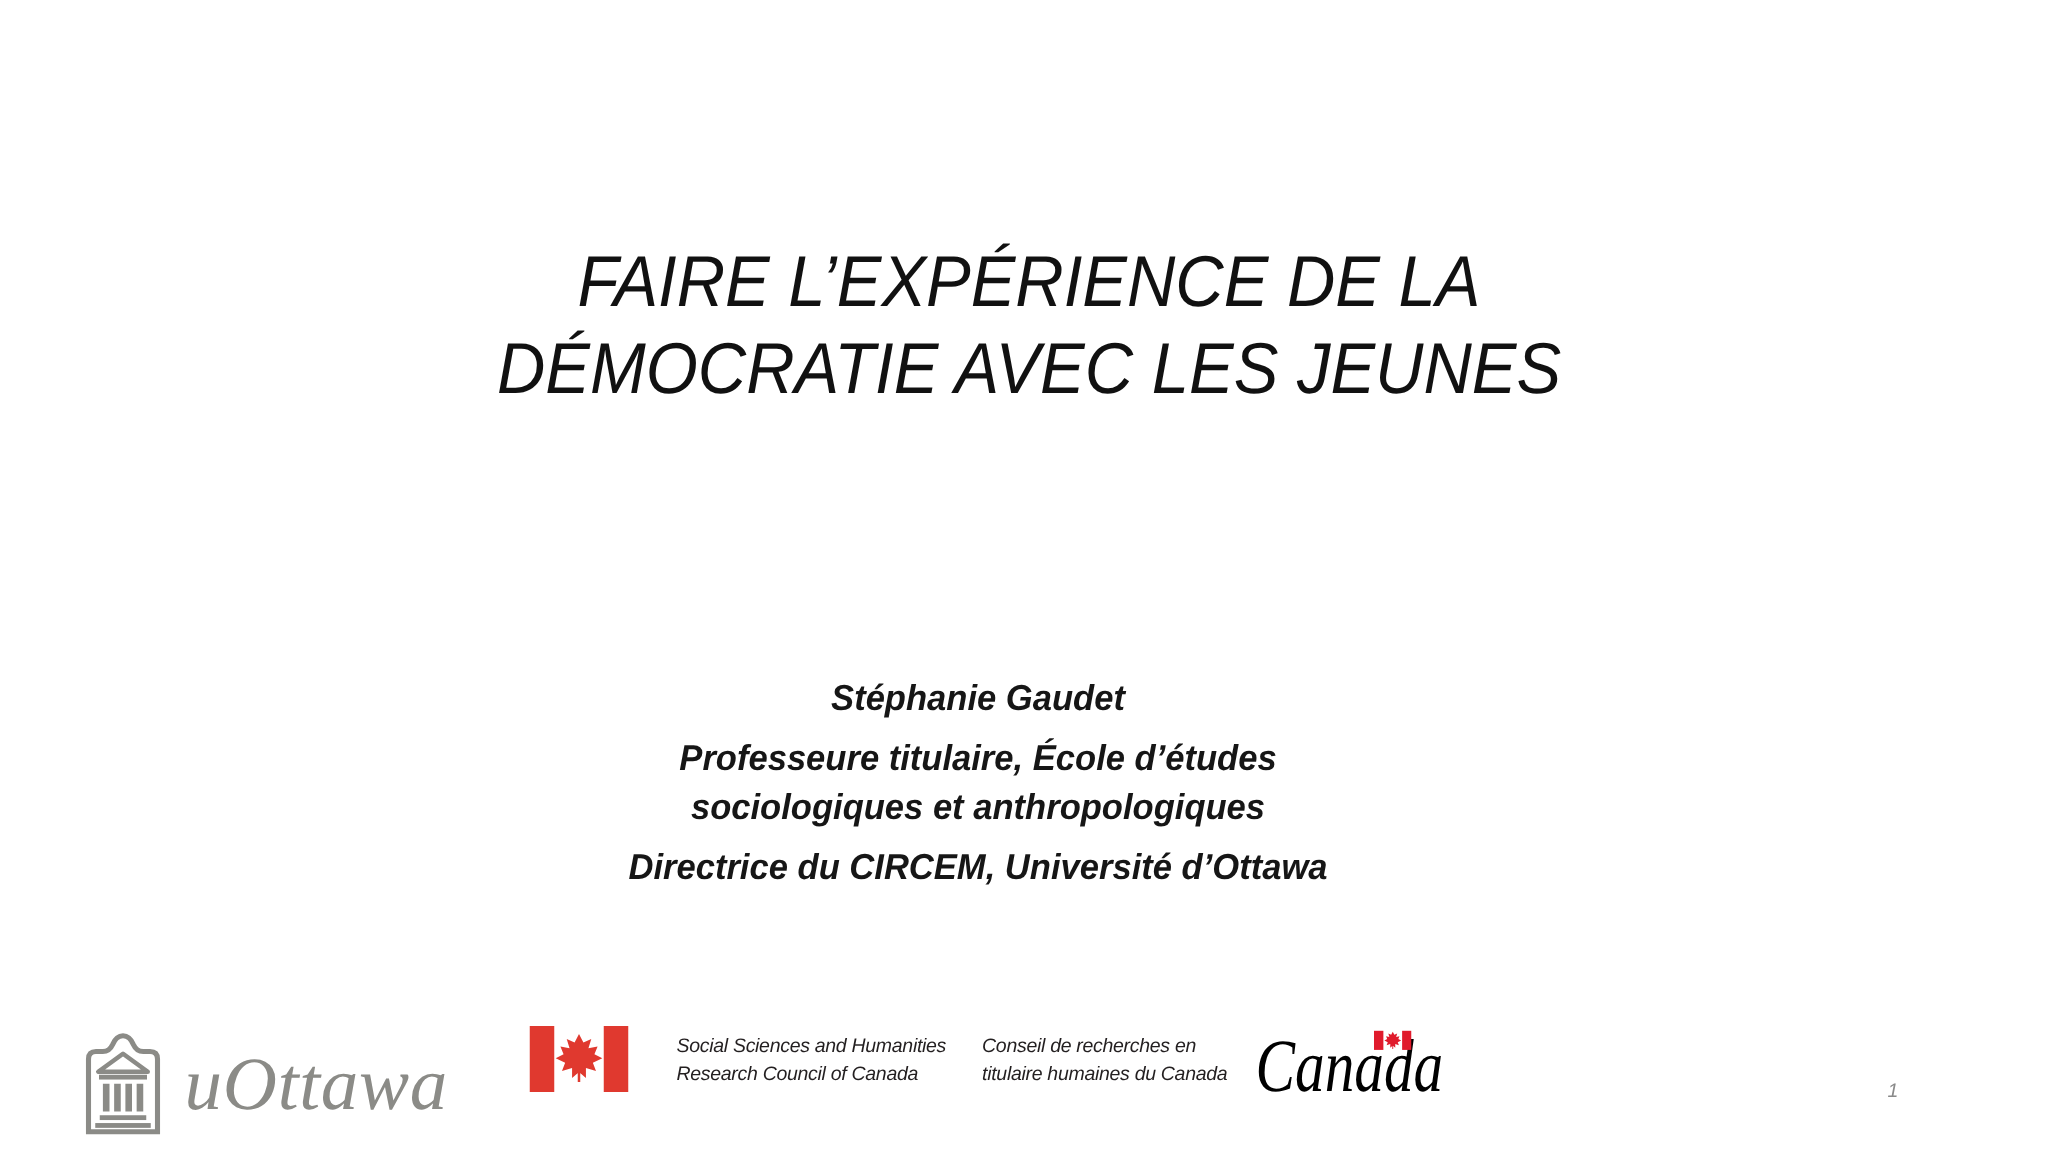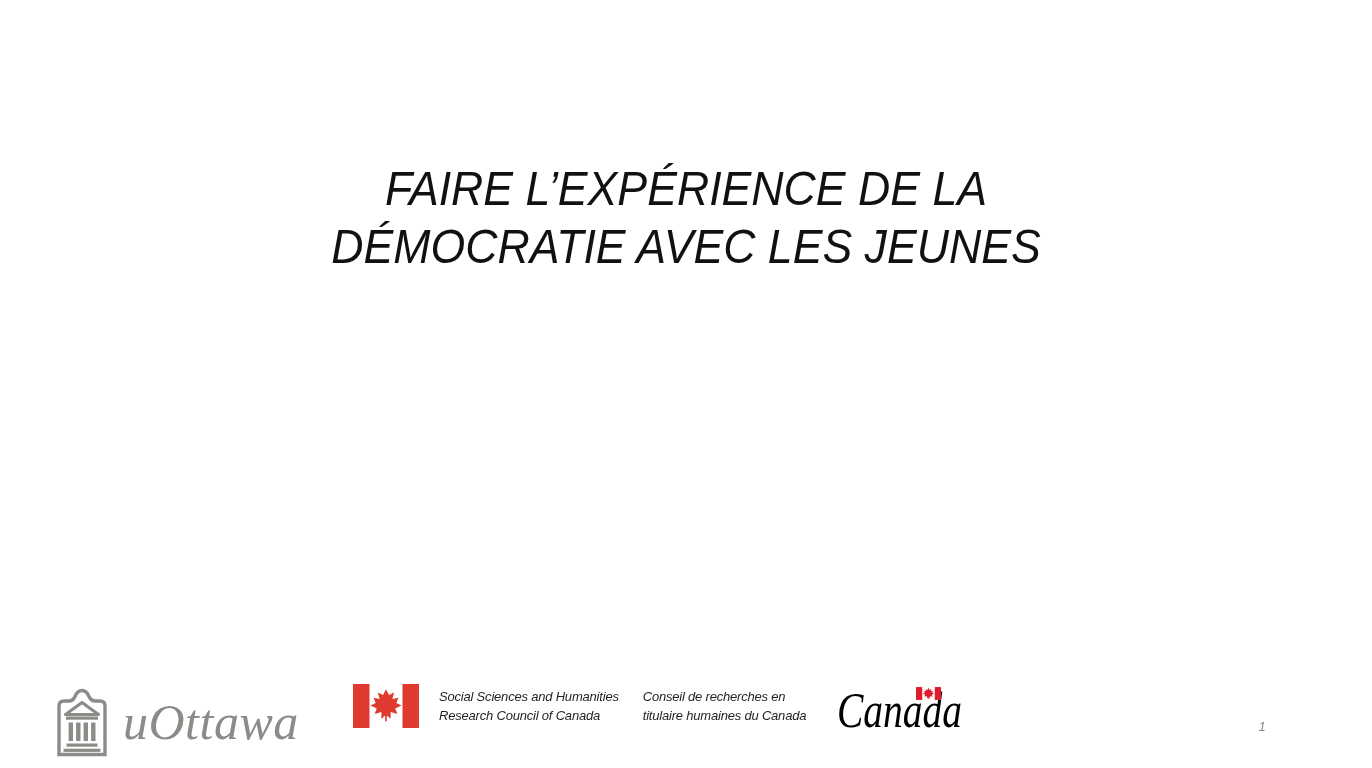--- a/index.html
+++ b/index.html
@@ -83,21 +83,21 @@
     display: flex;
     align-items: center;
   }
   .sshrc-flag svg { display: block; }
   .sshrc-col {
     font-size: 13px;
     line-height: 19.5px;
     color: #231f20;
     letter-spacing: -0.2px;
   }
-  .sshrc-en { margin-left: 20px; }
+  .sshrc-en { margin-left: 32px; }
   .sshrc-fr { margin-left: 24px; }
 
   .canada {
     position: absolute;
     left: 837px;
     top: 683px;
     width: 120px;
     height: 52px;
   }
   .canada-word {
@@ -168,20 +168,25 @@
   </defs>
 </svg>
 
 <div class="slide">
 
   <h1 class="title">
     <span>FAIRE L’EXPÉRIENCE DE LA</span><br>
     <span>DÉMOCRATIE AVEC LES JEUNES</span>
   </h1>
 
+  <div class="subtitle">
+    <p>Stéphanie Gaudet</p>
+    <p class="role">Professeure titulaire, École d’études sociologiques et anthropologiques</p>
+    <p>Directrice du CIRCEM, Université d’Ottawa</p>
+  </div>
 
   <div class="uottawa">
     <span class="uottawa-icon">
       <svg width="54" height="70" viewBox="0 0 54 70">
         <path d="M4 67.5 V19 Q4 14 9 14 H13.5 Q18 14 20 9.5 Q22.5 3.5 27 3.5 Q31.5 3.5 34 9.5 Q36 14 40.5 14 H45 Q50 14 50 19 V67.5 Z" fill="none" stroke="#8b8b87" stroke-width="3.4"></path>
         <path d="M27 15.5 L10.5 27.5 H43.5 Z" fill="#ffffff" stroke="#8b8b87" stroke-width="3" stroke-linejoin="round"></path>
         <rect x="11" y="29.5" width="32" height="3.2" fill="#8b8b87"></rect>
         <rect x="13.6" y="35.5" width="4.4" height="18.5" fill="#8b8b87"></rect>
         <rect x="21.1" y="35.5" width="4.4" height="18.5" fill="#8b8b87"></rect>
         <rect x="28.6" y="35.5" width="4.4" height="18.5" fill="#8b8b87"></rect>

